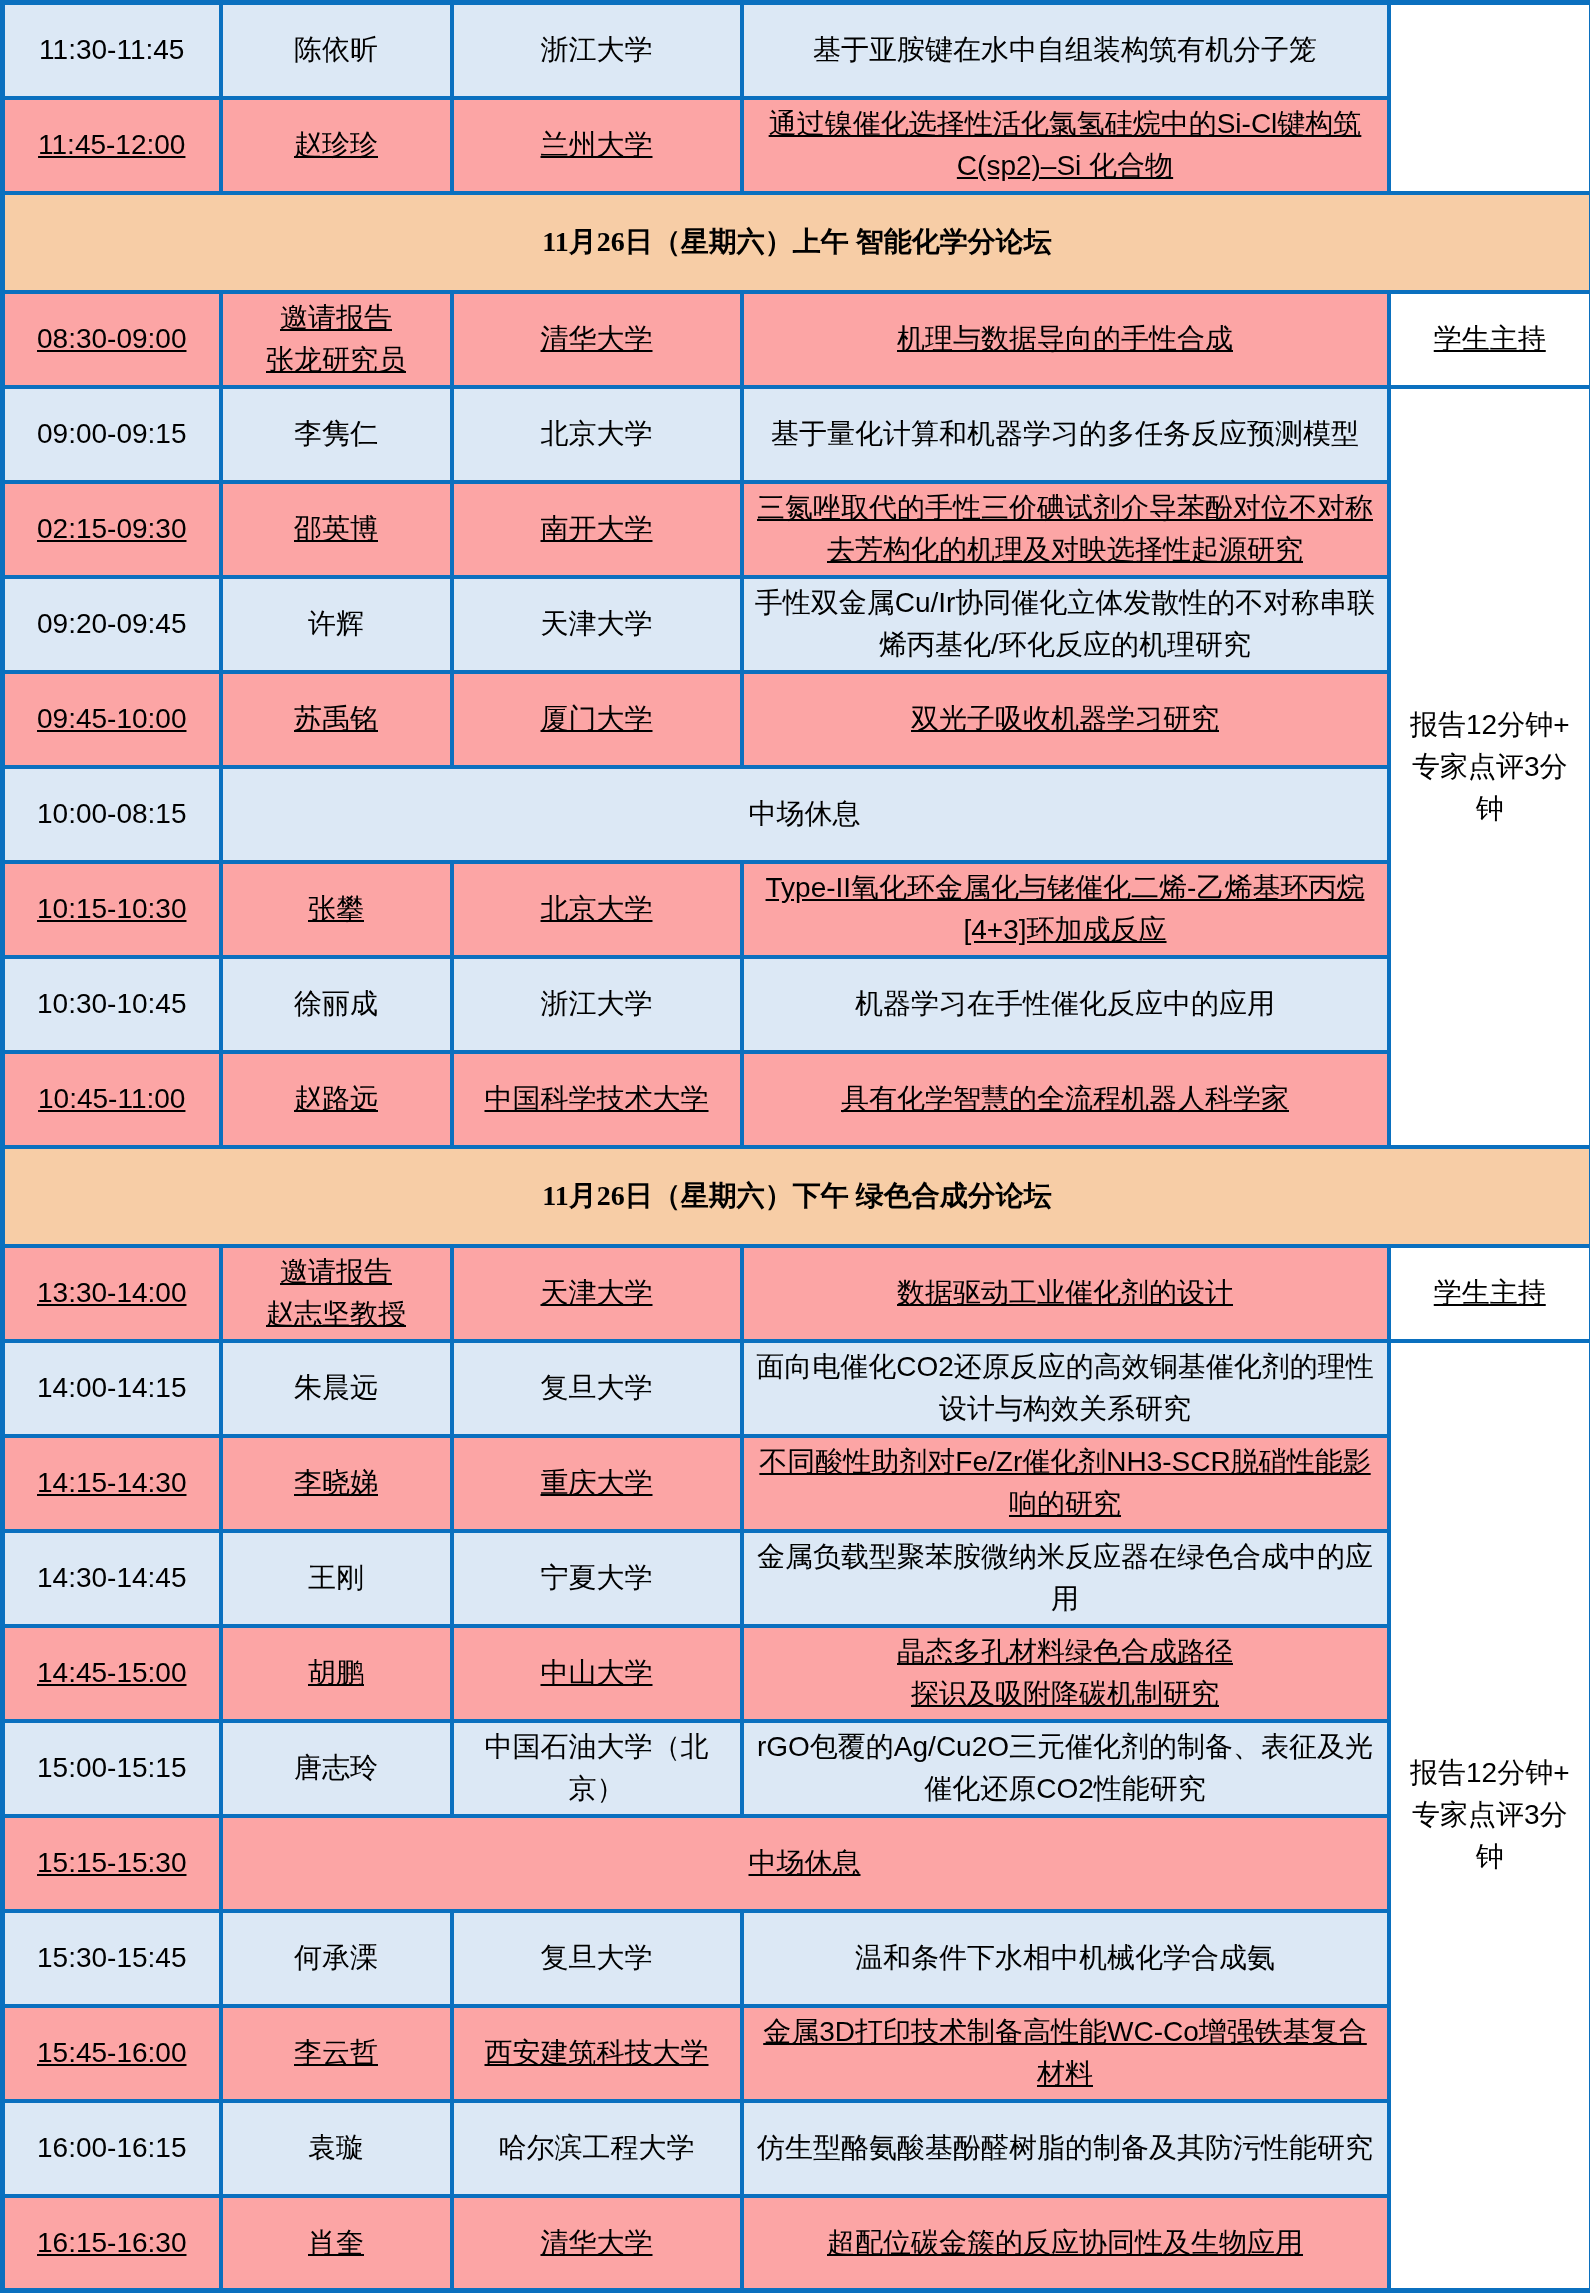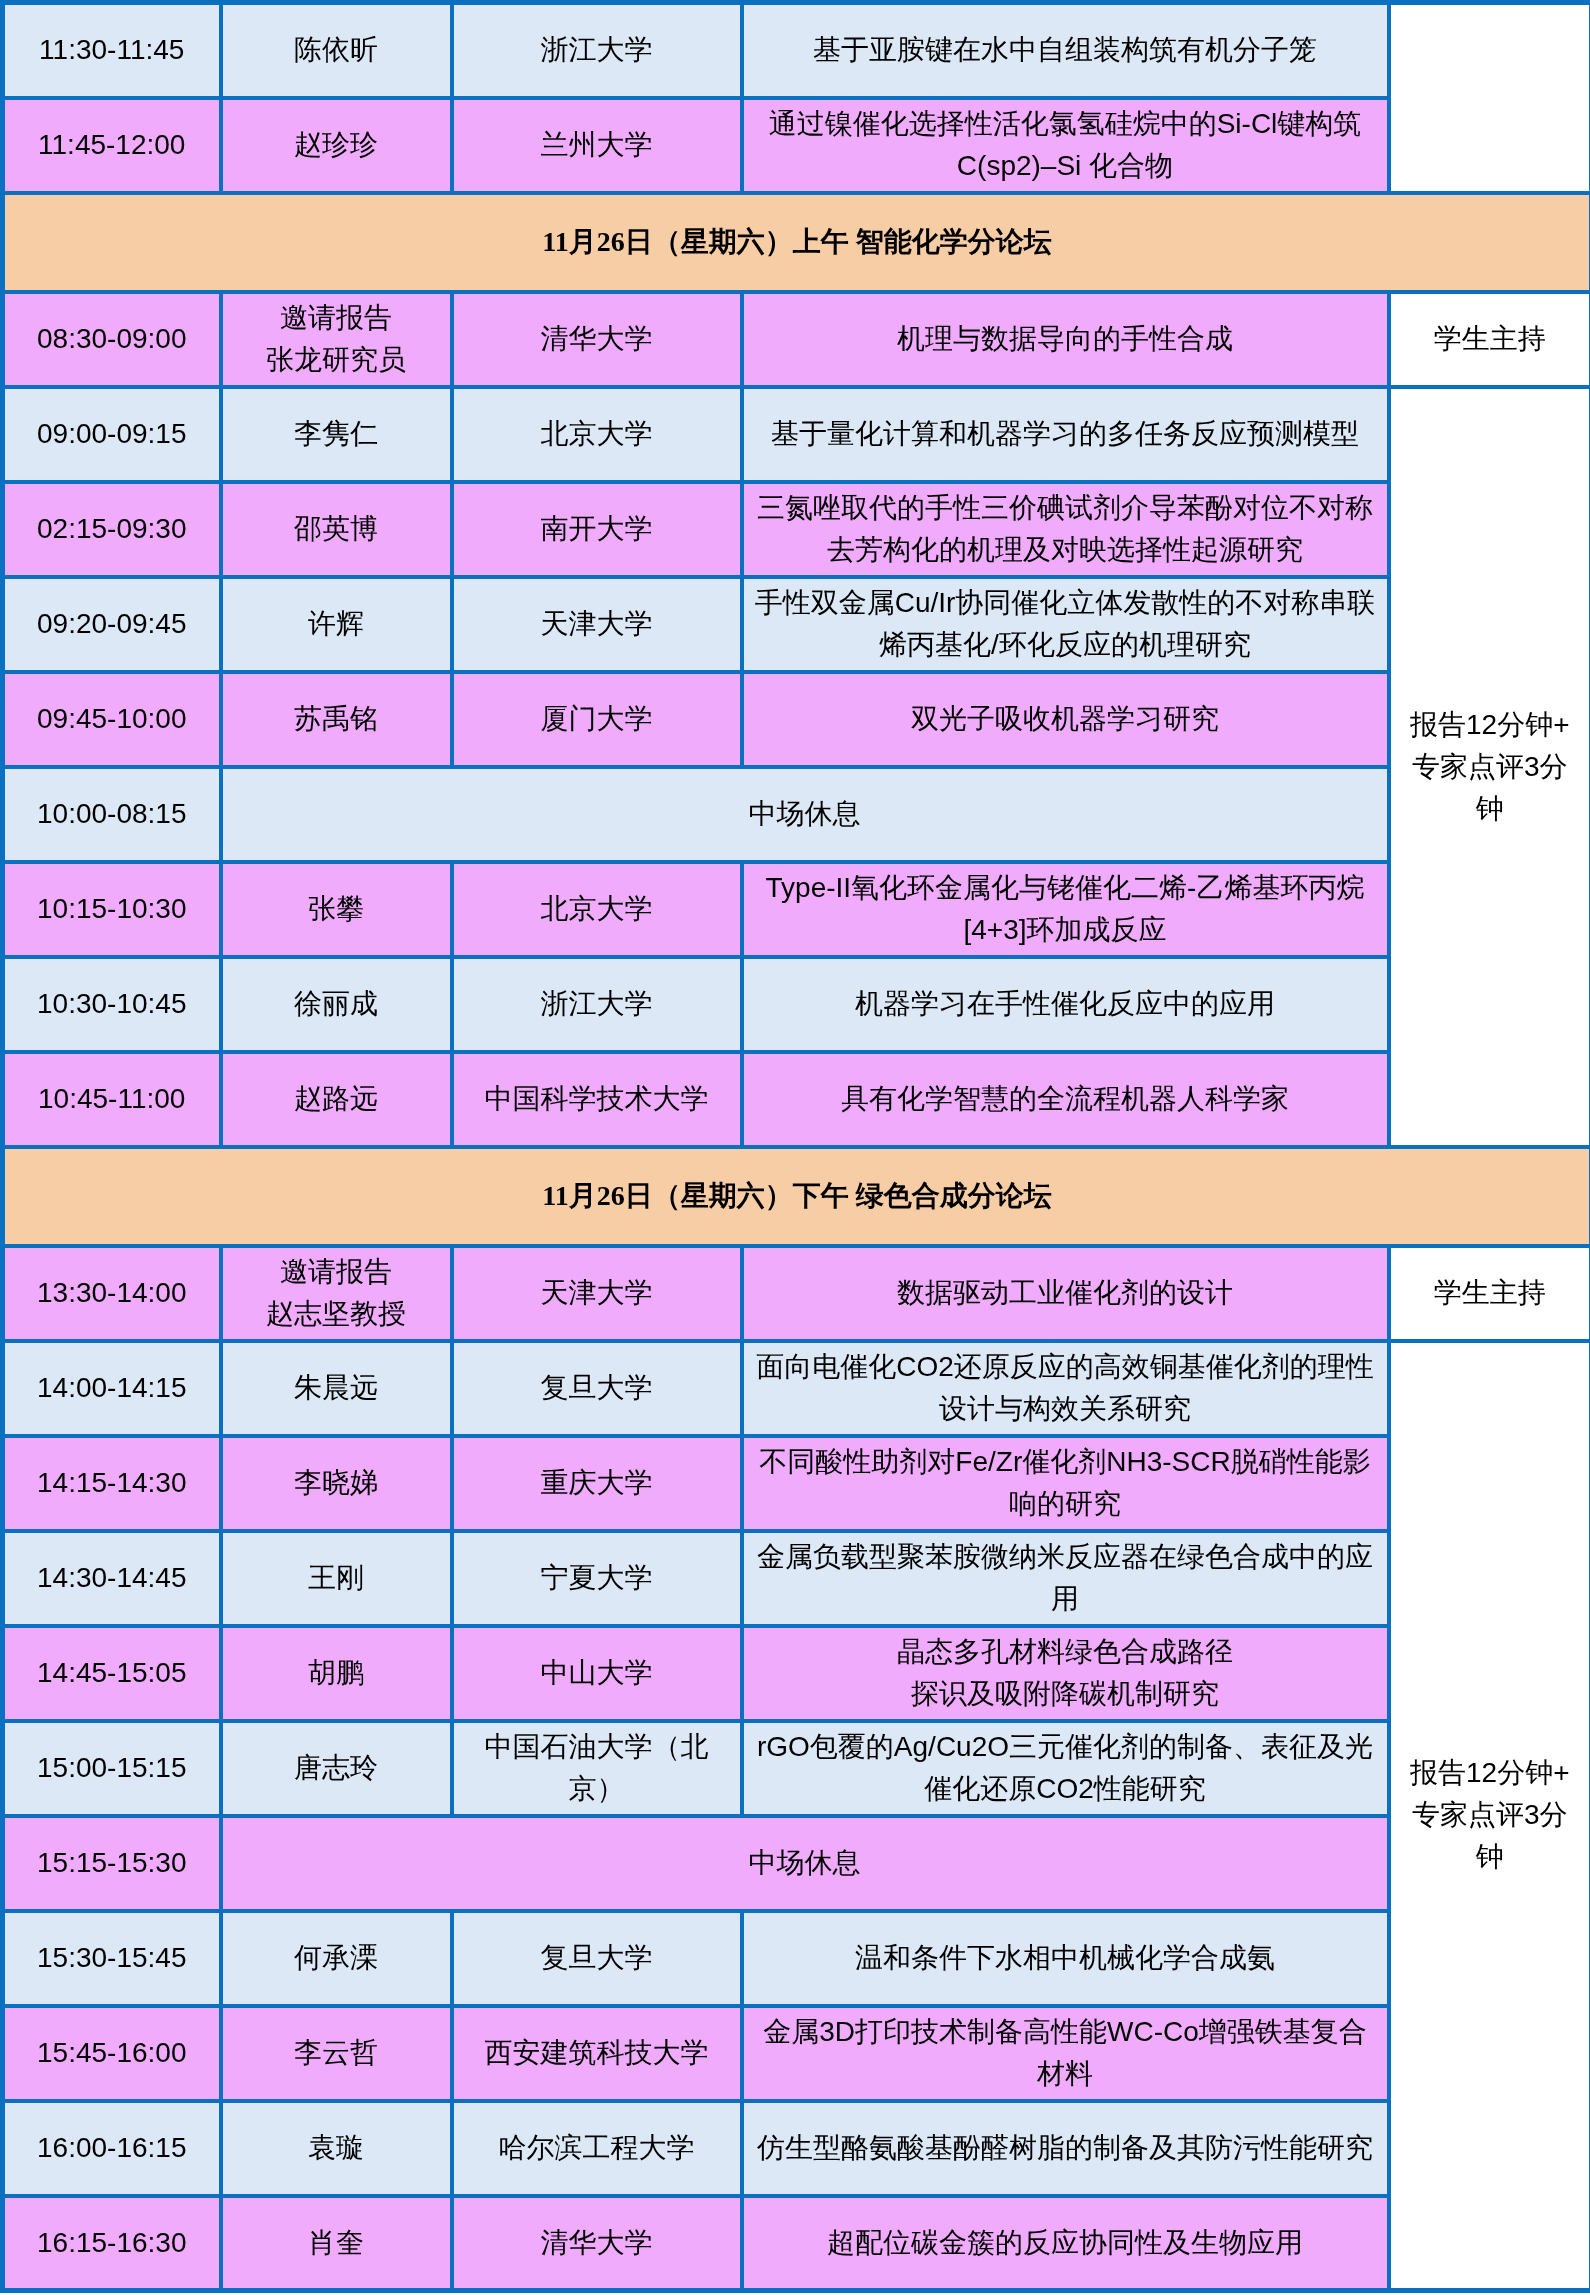--- a/index.html
+++ b/index.html
@@ -25,21 +25,21 @@
     line-height:1.5;
     padding:2.7px 8.2px;
     overflow:hidden;
     white-space:pre-line;
     box-sizing:border-box;
   }
   table.schedule{border:5.5px solid var(--border-blue);}
   tr.row{height:95px;}
   tr.header-row{height:99px;font-family:Liberation Serif, serif;}
   .r-blue{background:var(--row-blue);}
-  .r-white{background:#f0abfc;}
+  .r-white{background:#fca5a5;text-decoration:underline;}
   td.session-header{
     background:var(--header-orange);
     font-weight:bold;
     font-size:31px;
   }
   td.note{background:#ffffff;margin-left:36px;}
   td.title-cell{padding:2.7px 11px;}
 </style>
 </head>
 <body>
@@ -156,21 +156,21 @@
     <td>重庆大学</td>
     <td class="title-cell">不同酸性助剂对Fe/Zr催化剂NH3-SCR脱硝性能影响的研究</td>
   </tr>
   <tr class="row r-blue">
     <td>14:30-14:45</td>
     <td>王刚</td>
     <td>宁夏大学</td>
     <td class="title-cell">金属负载型聚苯胺微纳米反应器在绿色合成中的应用</td>
   </tr>
   <tr class="row r-white">
-    <td>14:45-15:05</td>
+    <td>14:45-15:00</td>
     <td>胡鹏</td>
     <td>中山大学</td>
     <td class="title-cell">晶态多孔材料绿色合成路径
 探识及吸附降碳机制研究</td>
   </tr>
   <tr class="row r-blue">
     <td>15:00-15:15</td>
     <td>唐志玲</td>
     <td>中国石油大学（北京）</td>
     <td class="title-cell">rGO包覆的Ag/Cu2O三元催化剂的制备、表征及光催化还原CO2性能研究</td>

